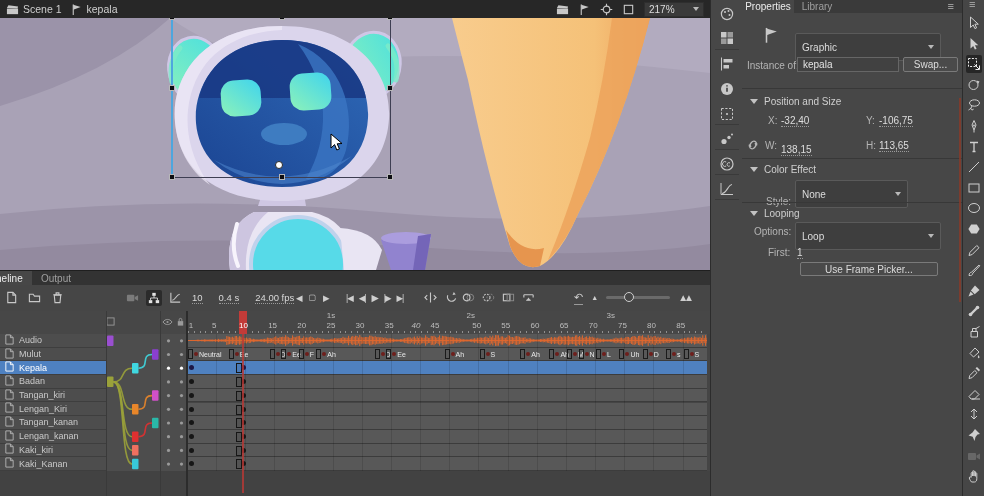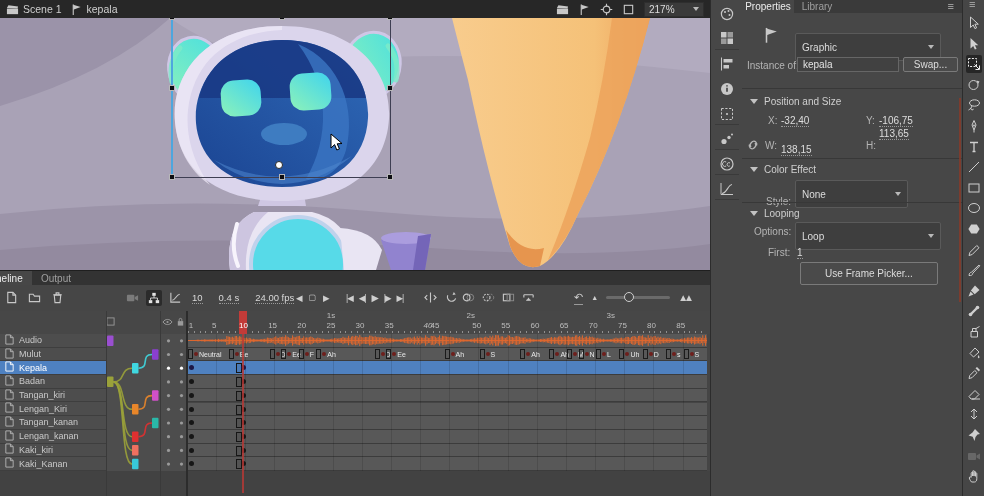--- a/index.html
+++ b/index.html
@@ -63,21 +63,21 @@
   .dock .dsep{position:absolute;left:4px;width:24px;height:1px;background:#3a3a3a;}
   
   .props{position:absolute;left:742px;top:0;width:220px;height:496px;background:#474747;}
   .props-tabs{position:absolute;left:0;top:0;width:100%;height:13px;background:#3a3a3a;}
   .sechead{position:absolute;left:8px;display:flex;align-items:center;gap:6px;color:#cfcfcf;font-size:10px;}
   .tri{width:0;height:0;border-left:4px solid transparent;border-right:4px solid transparent;border-top:5px solid #c2c2c2;}
   .plabel{position:absolute;color:#b4b4b4;font-size:10px;}
   .pval{position:absolute;color:#dedede;font-size:10px;border-bottom:1px dotted #9a9a9a;}
   .dd{position:absolute;height:28px;background:#3e3e3e;border:1px solid #5a5a5a;border-radius:2px;display:flex;align-items:center;justify-content:space-between;padding:0 6px;color:#dcdcdc;font-size:10px;box-sizing:border-box;}
   .field{position:absolute;height:15px;background:#414141;border:1px solid #666;display:flex;align-items:center;padding:0 5px;color:#e2e2e2;font-size:10px;box-sizing:border-box;}
-  .btn{position:absolute;height:23px;background:#4a4a4a;border:1px solid #7a7a7a;border-radius:2px;display:flex;align-items:center;justify-content:center;color:#dcdcdc;font-size:10px;box-sizing:border-box;}
+  .btn{position:absolute;height:14px;background:#4a4a4a;border:1px solid #7a7a7a;border-radius:2px;display:flex;align-items:center;justify-content:center;color:#dcdcdc;font-size:10px;box-sizing:border-box;}
   .pdiv{position:absolute;left:0;width:100%;height:1px;background:#383838;}
   
   .tools{position:absolute;left:962px;top:0;width:22px;height:496px;background:#464646;border-left:1px solid #2c2c2c;}
   .tool{position:absolute;left:3px;width:16px;height:18px;display:flex;align-items:center;justify-content:center;}
   .tool.active{background:#262626;border-radius:2px;}
   .redline{position:absolute;left:959px;top:98px;width:2px;height:204px;background:#8a3a28;opacity:.8;z-index:9;}
 </style>
 </head>
 <body>
 
@@ -354,21 +354,21 @@
           <span class="rsec" style="left: 422.76px;">3s</span>
           <div class="ph-box" style="left: 51.47px;"></div>
           <span class="rnum" style="left: 3px;">1</span>
           <span class="rnum" style="left: 26.32px;">5</span>
           <span class="rnum" style="left: 55.47px; color: rgb(255, 255, 255); z-index: 2;">10</span>
           <span class="rnum" style="left: 84.62px;">15</span>
           <span class="rnum" style="left: 113.77px;">20</span>
           <span class="rnum" style="left: 142.92px;">25</span>
           <span class="rnum" style="left: 172.07px;">30</span>
           <span class="rnum" style="left: 201.22px;">35</span>
-          <span class="rnum" style="left: 240px; font-style: italic;">40</span>
+          <span class="rnum" style="left: 228px; font-style: italic;">40</span>
           <span class="rnum" style="left: 247px;">45</span>
           <span class="rnum" style="left: 288.67px;">50</span>
           <span class="rnum" style="left: 317.82px;">55</span>
           <span class="rnum" style="left: 346.97px;">60</span>
           <span class="rnum" style="left: 376.12px;">65</span>
           <span class="rnum" style="left: 405.27px;">70</span>
           <span class="rnum" style="left: 434.42px;">75</span>
           <span class="rnum" style="left: 463.57px;">80</span>
           <span class="rnum" style="left: 492.72px;">85</span>
         </div>
@@ -747,21 +747,21 @@
     <span class="pval" style="left:137px;top:115px">-106,75</span>
     <span class="icn abs" style="left:4px;top:138px">
         <svg width="14" height="14" viewBox="0 0 14 14">
           <path d="M5 9a3 3 0 010-4l1.5-1.5a3 3 0 014 4" fill="none" stroke="#b8b8b8" stroke-width="1.3"></path>
           <path d="M9 5a3 3 0 010 4L7.5 10.5a3 3 0 01-4-4" fill="none" stroke="#b8b8b8" stroke-width="1.3"></path>
         </svg>
       </span>
     <span class="plabel" style="left:23px;top:140px">W:</span>
     <span class="pval" style="left:39px;top:144px">138,15</span>
     <span class="plabel" style="left:124px;top:140px">H:</span>
-    <span class="pval" style="left:137px;top:128px">113,65</span>
+    <span class="pval" style="left:137px;top:140px">113,65</span>
 
     <div class="pdiv" style="top:158px"></div>
     <div class="sechead" style="top:164px">
       <span class="tri"></span>
       <span>Color Effect</span>
     </div>
     <span class="plabel" style="left:24px;top:196px">Style:</span>
     <div class="dd" style="left:53px;top:180px;width:113px">
       <span>None</span>
         <span class="caret"></span>

